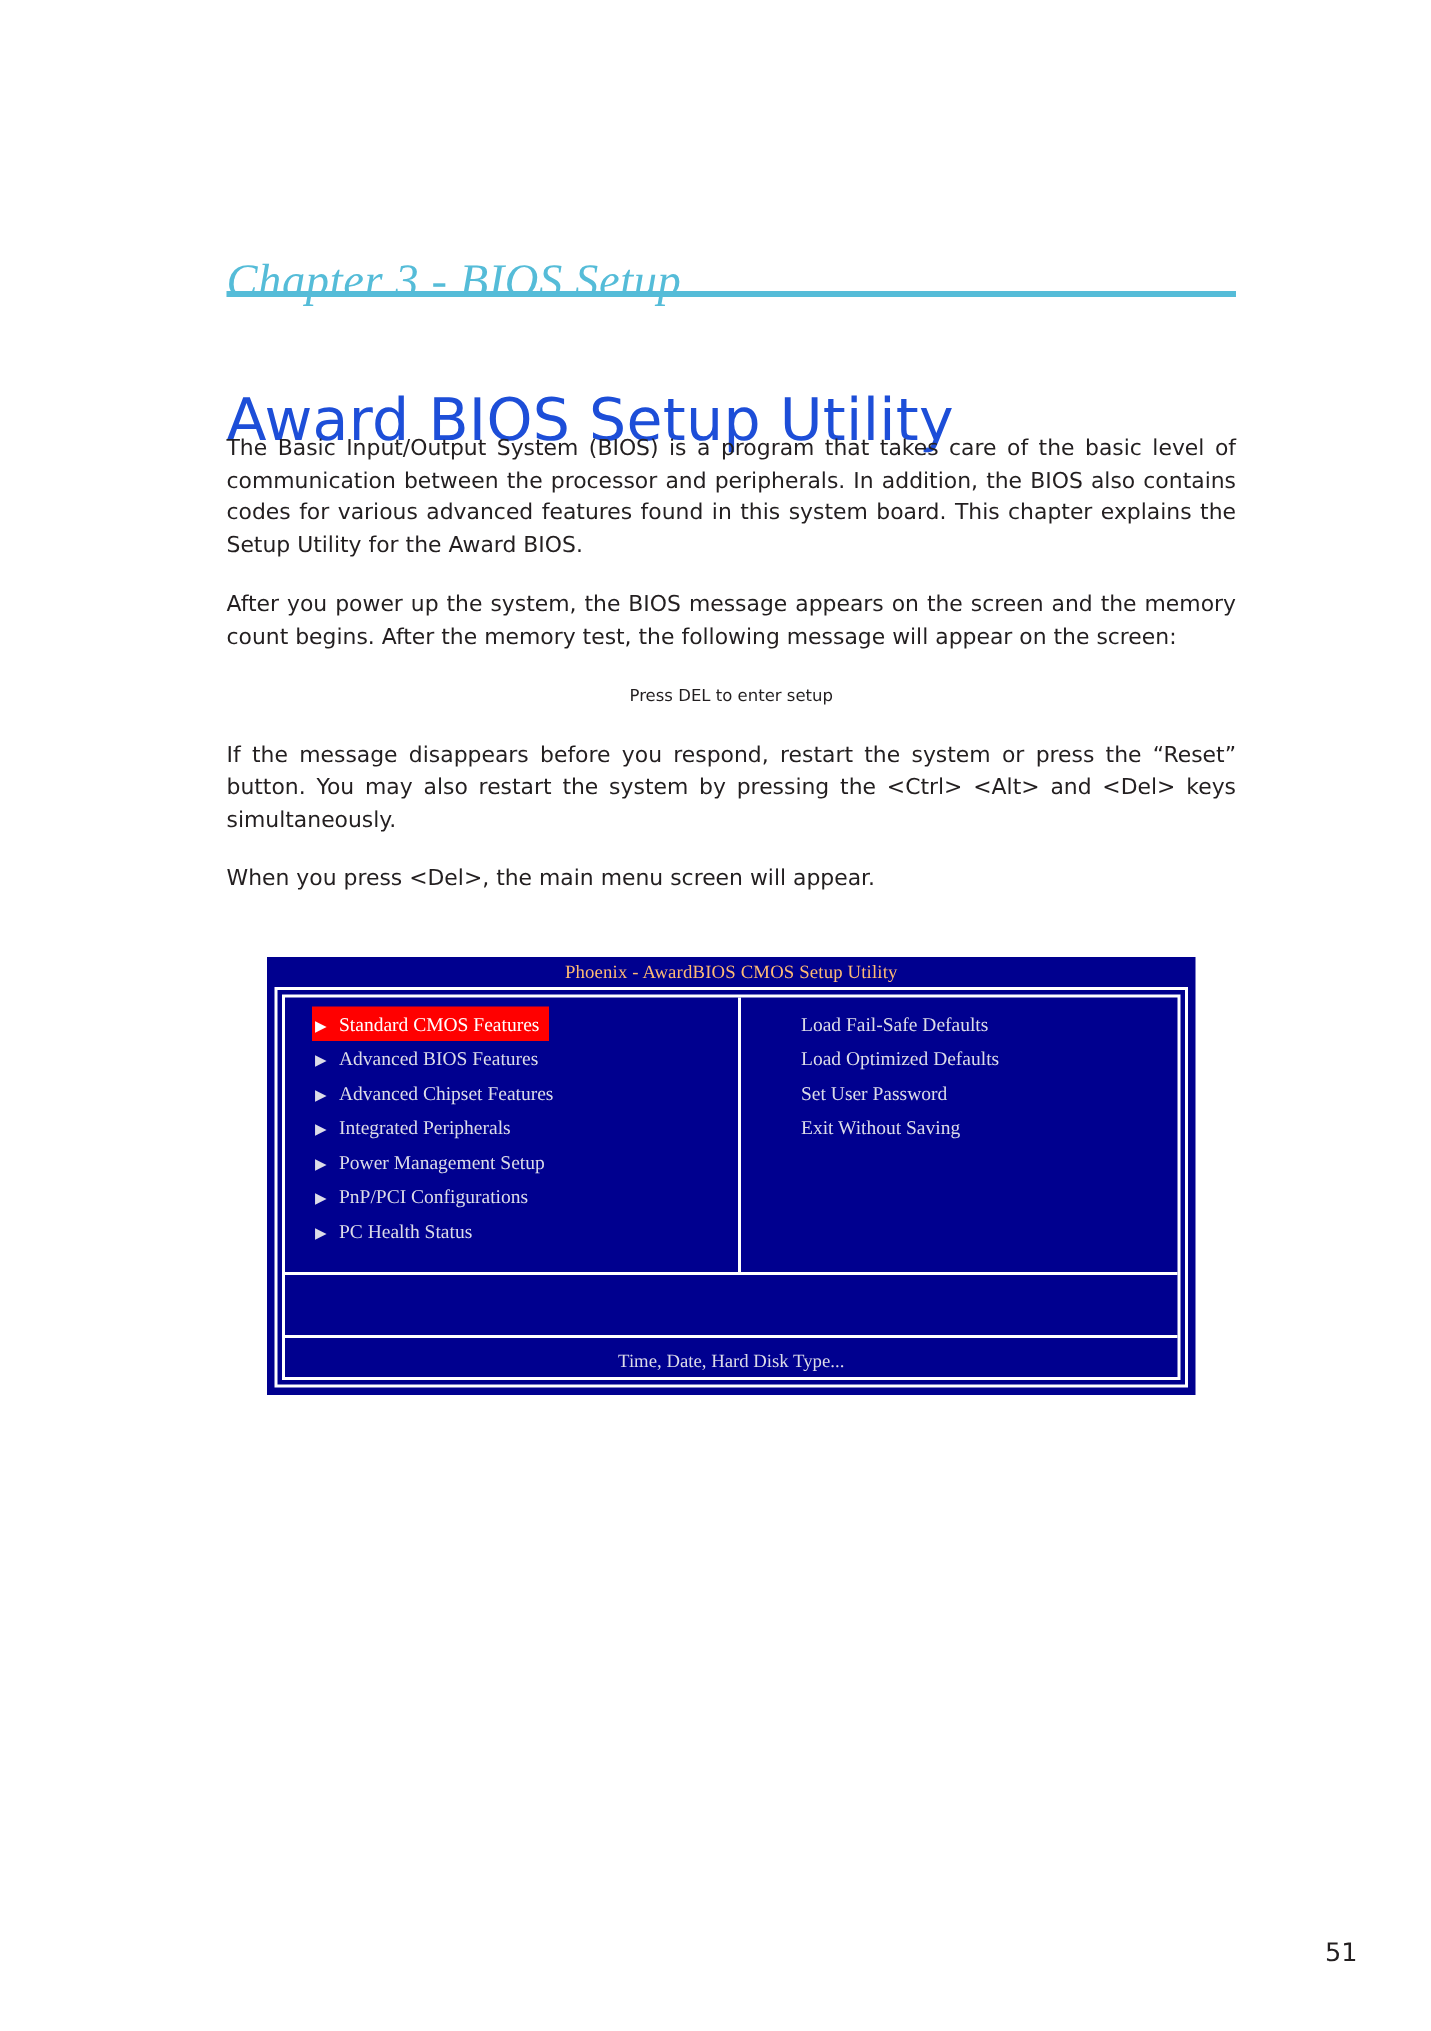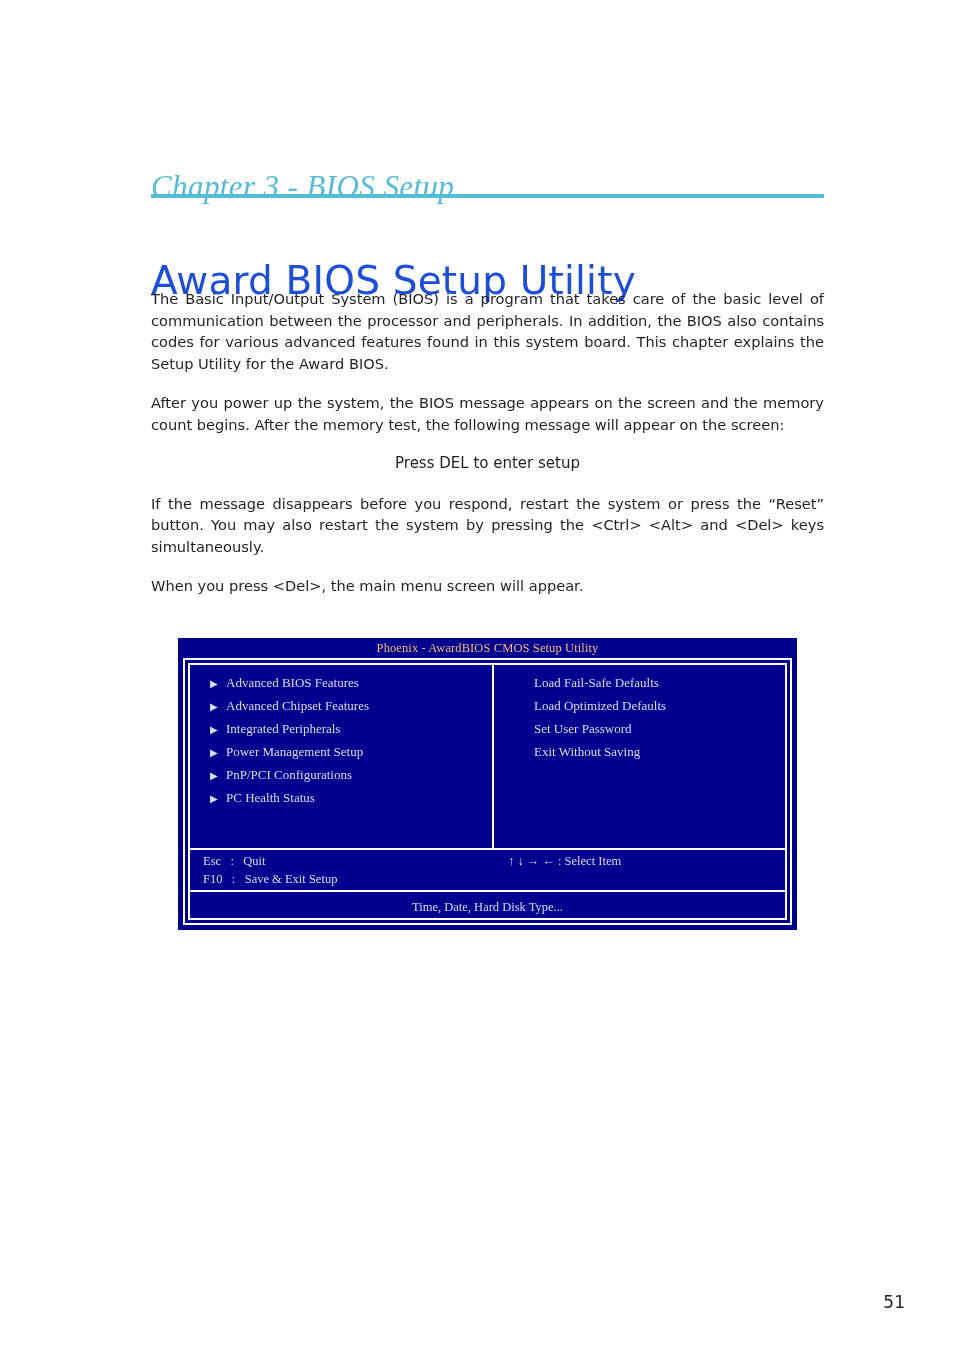--- a/index.html
+++ b/index.html
@@ -69,21 +69,21 @@
   }
   .para {
     text-align: justify;
     text-justify: inter-word;
     margin: 0 0 18px 0;
   }
   .para-last { margin-bottom: 0; }
   .centered-line {
     text-align: center;
     margin: 0 0 18px 0;
-    font-size: 15px;
+    font-size: 11px;
     line-height: 21.5px;
   }
 
   
   .bios-figure {
     position: absolute;
     left: 178px;
     top: 638px;
     width: 619px;
     height: 292px;
@@ -275,20 +275,25 @@
 
     <div class="bios-titlebar">Phoenix - AwardBIOS CMOS Setup Utility</div>
 
     <div class="bios-outerframe">
       <div class="bios-innerframe">
 
         <div class="bios-menupanel">
           <div class="bios-col-divider"></div>
 
           <div class="menu-left">
+            <div>
+              <span class="menu-item selected">
+                <span class="bullet">▶</span><span>Standard CMOS Features</span>
+              </span>
+            </div>
             <div class="menu-item">
               <span class="bullet">▶</span><span>Advanced BIOS Features</span>
             </div>
             <div class="menu-item">
               <span class="bullet">▶</span><span>Advanced Chipset Features</span>
             </div>
             <div class="menu-item">
               <span class="bullet">▶</span><span>Integrated Peripherals</span>
             </div>
             <div class="menu-item">
@@ -305,25 +310,20 @@
           <div class="menu-right">
             <div class="menu-item-right">Load Fail-Safe Defaults</div>
             <div class="menu-item-right">Load Optimized Defaults</div>
             <div class="menu-item-right">Set User Password</div>
             <div class="menu-item-right">Exit Without Saving</div>
           </div>
         </div>
 
         <div class="bios-hr-1"></div>
 
-        <div class="bios-keys">
-          <div class="keys-left">Esc   :   Quit
-F10   :   Save &amp; Exit Setup</div>
-          <div class="keys-right">↑ ↓ → ← : Select Item</div>
-        </div>
 
         <div class="bios-hr-2"></div>
 
         <div class="bios-statusbar">Time, Date, Hard Disk Type...</div>
 
       </div>
     </div>
   </div>
 
   <div class="page-number">51</div>

